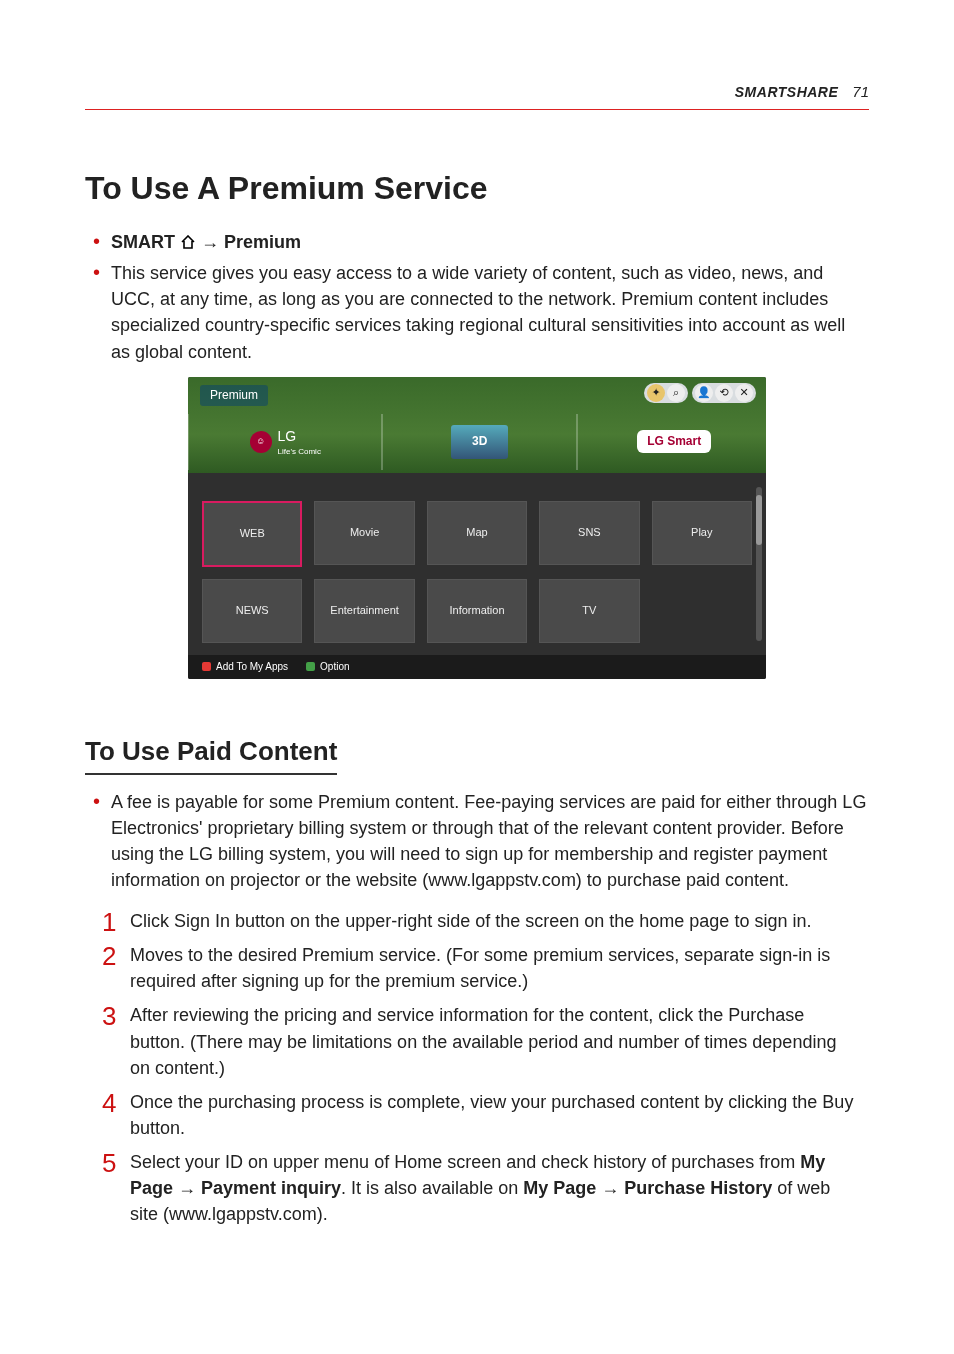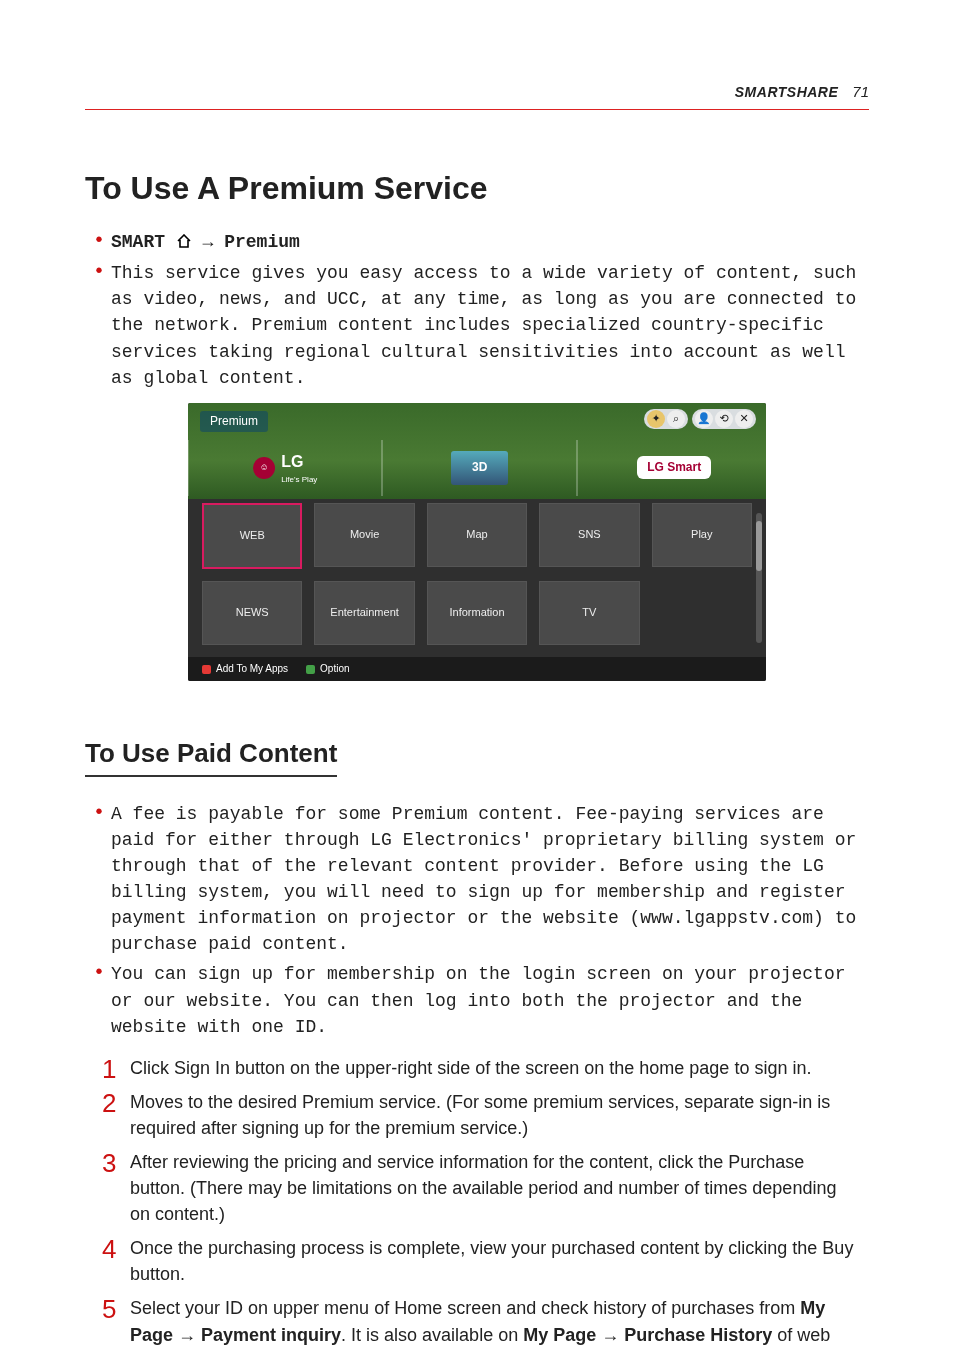--- a/index.html
+++ b/index.html
@@ -37,30 +37,29 @@
     margin-top: 41px;
   }
   h1.main-title {
     font-size: 32px;
     font-weight: bold;
     margin: 0 0 18px 0;
   }
   h2.sub-title {
     font-size: 26px;
     font-weight: bold;
-    margin: 30px 0 24px 0;
+    margin: 30px 0 14px 0;
     display: inline-block;
     border-bottom: 2px solid #333;
     padding-bottom: 2px;
   }
   ul.bullets {
     list-style: none;
     padding: 0;
     margin: 0 0 10px 0;
-    font-family: Liberation Mono, monospace;
   }
   ul.bullets > li {
     position: relative;
     padding-left: 26px;
     margin-bottom: 4px;
   }
   ul.bullets > li::before {
     content: "•";
     position: absolute;
     left: 8px;
@@ -177,21 +176,21 @@
   .ss-top .banner.smart .txt {
     background: #fff;
     color: #a50034;
     padding: 3px 10px;
     font-weight: bold;
     border-radius: 6px;
     font-size: 12px;
   }
   .ss-grid-wrap {
     background: #2f2f2f;
-    padding: 4px 14px 12px 14px;
+    padding: 28px 14px 12px 14px;
     position: relative;
   }
   .ss-grid {
     display: grid;
     grid-template-columns: repeat(5, 1fr);
     gap: 12px;
   }
   .ss-tile {
     height: 62px;
     background: #4a4a4a;
@@ -267,22 +266,22 @@
         <div class="pill">
           <div class="icon-round" style="background:#eee">👤</div>
           <div class="icon-round" style="background:#eee">⟲</div>
           <div class="icon-round" style="background:#eee">✕</div>
         </div>
       </div>
       <div class="banner lg">
         <div style="display:flex;align-items:center">
           <div class="lg-circle">☺</div>
           <div>
-            <div style="font-weight:bold;font-size:16px">LG</div>
-            <div style="font-size:8px">Life's Play</div>
+            <div style="font-weight:normal;font-size:14px">LG</div>
+            <div style="font-size:8px">Life's Comic</div>
           </div>
         </div>
       </div>
       <div class="banner">
         <div class="threed">3D</div>
       </div>
       <div class="banner smart">
         <div class="txt">LG Smart</div>
       </div>
     </div>
@@ -307,21 +306,20 @@
     <div class="ss-bottom">
       <span><span class="dot red"></span><span>Add To My Apps</span></span>
       <span><span class="dot green"></span><span>Option</span></span>
     </div>
   </div>
 
   <h2 class="sub-title">To Use Paid Content</h2>
 
   <ul class="bullets">
     <li>A fee is payable for some Premium content. Fee-paying services are paid for either through LG Electronics' proprietary billing system or through that of the relevant content provider. Before using the LG billing system, you will need to sign up for membership and register payment information on projector or the website (www.lgappstv.com) to purchase paid content.</li>
-    <li>You can sign up for membership on the login screen on your projector or our website. You can then log into both the projector and the website with one ID.</li>
   </ul>
 
   <ol class="steps">
     <li>Click Sign In button on the upper-right side of the screen on the home page to sign in.</li>
     <li>Moves to the desired Premium service. (For some premium services, separate sign-in is required after signing up for the premium service.)</li>
     <li>After reviewing the pricing and service information for the content, click the Purchase button. (There may be limitations on the available period and number of times depending on content.)</li>
     <li>Once the purchasing process is complete, view your purchased content by clicking the Buy button.</li>
     <li>
       <span>Select your ID on upper menu of Home screen and check history of purchases from </span><span class="bold">My Page → Payment inquiry</span><span>. It is also available on </span><span class="bold">My Page → Purchase History</span><span> of web site (www.lgappstv.com).</span>
     </li>

